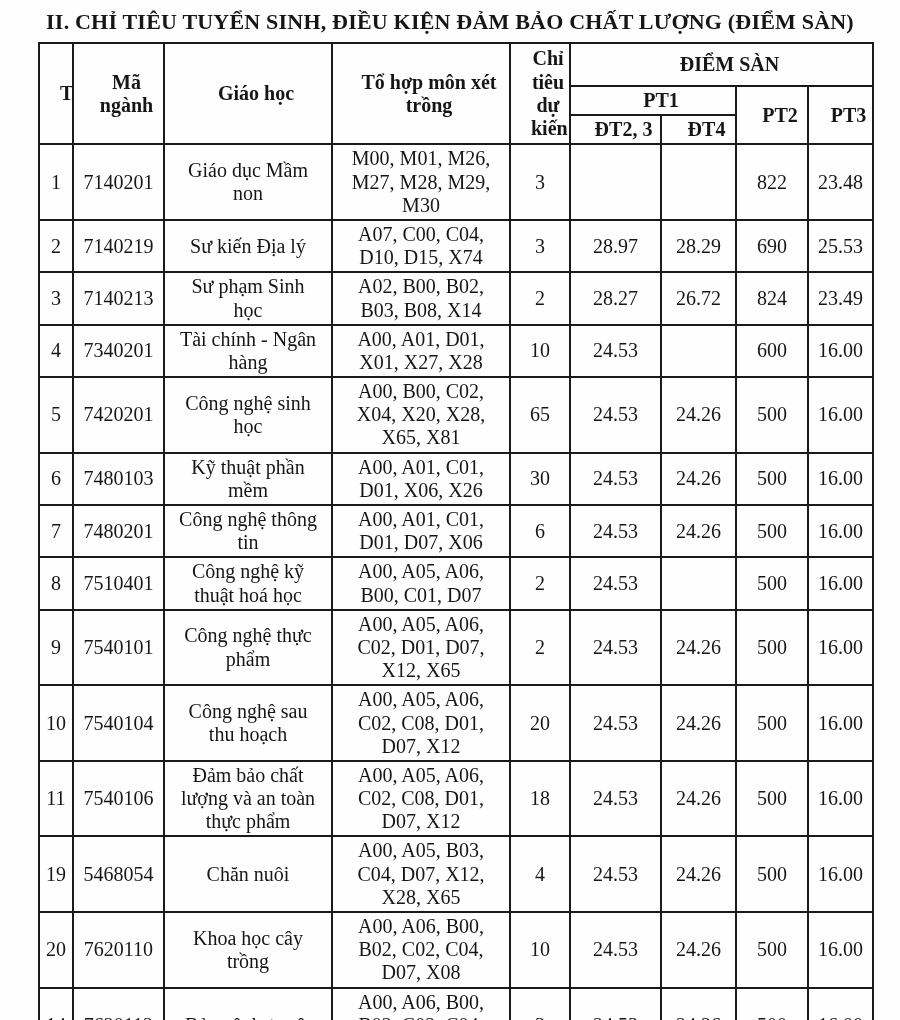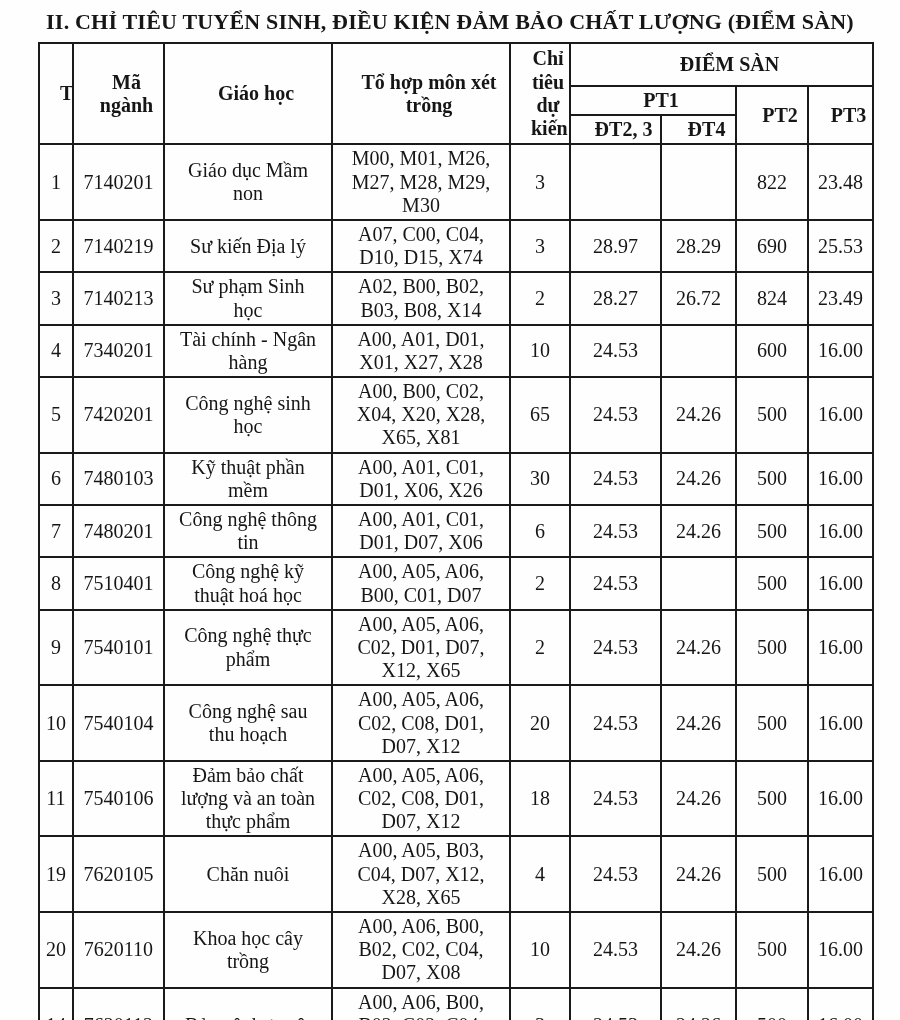--- a/index.html
+++ b/index.html
@@ -264,21 +264,21 @@
 D07, X12</td>
     <td class="cell-chi-tieu">18</td>
     <td class="cell-dt23">24.53</td>
     <td class="cell-dt4">24.26</td>
     <td class="cell-pt2">500</td>
     <td class="cell-pt3">16.00</td>
   </tr>
 
   <tr>
     <td class="cell-tt">19</td>
-    <td class="cell-ma-nganh">7620105</td>
+    <td class="cell-ma-nganh">5468054</td>
     <td class="cell-nganh-hoc">Chăn nuôi</td>
     <td class="cell-to-hop">A00, A05, B03,
 C04, D07, X12,
 X28, X65</td>
     <td class="cell-chi-tieu">4</td>
     <td class="cell-dt23">24.53</td>
     <td class="cell-dt4">24.26</td>
     <td class="cell-pt2">500</td>
     <td class="cell-pt3">16.00</td>
   </tr>

